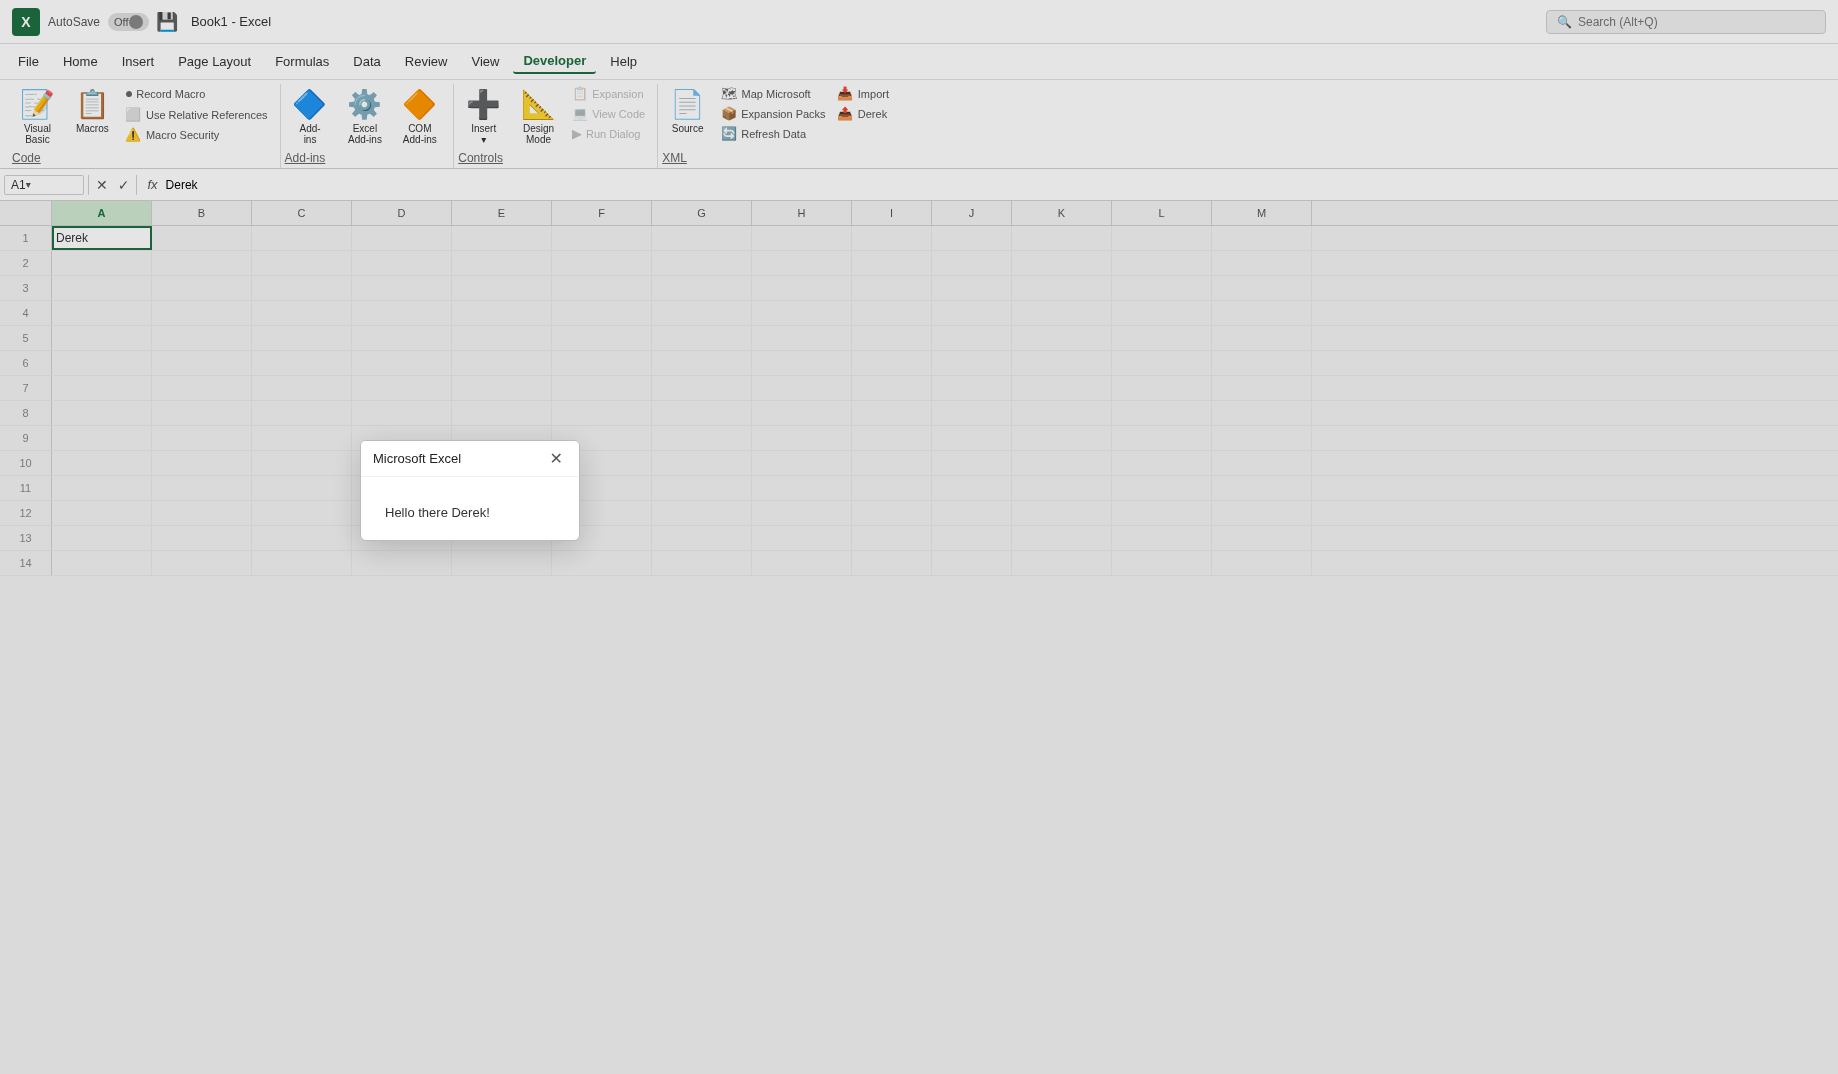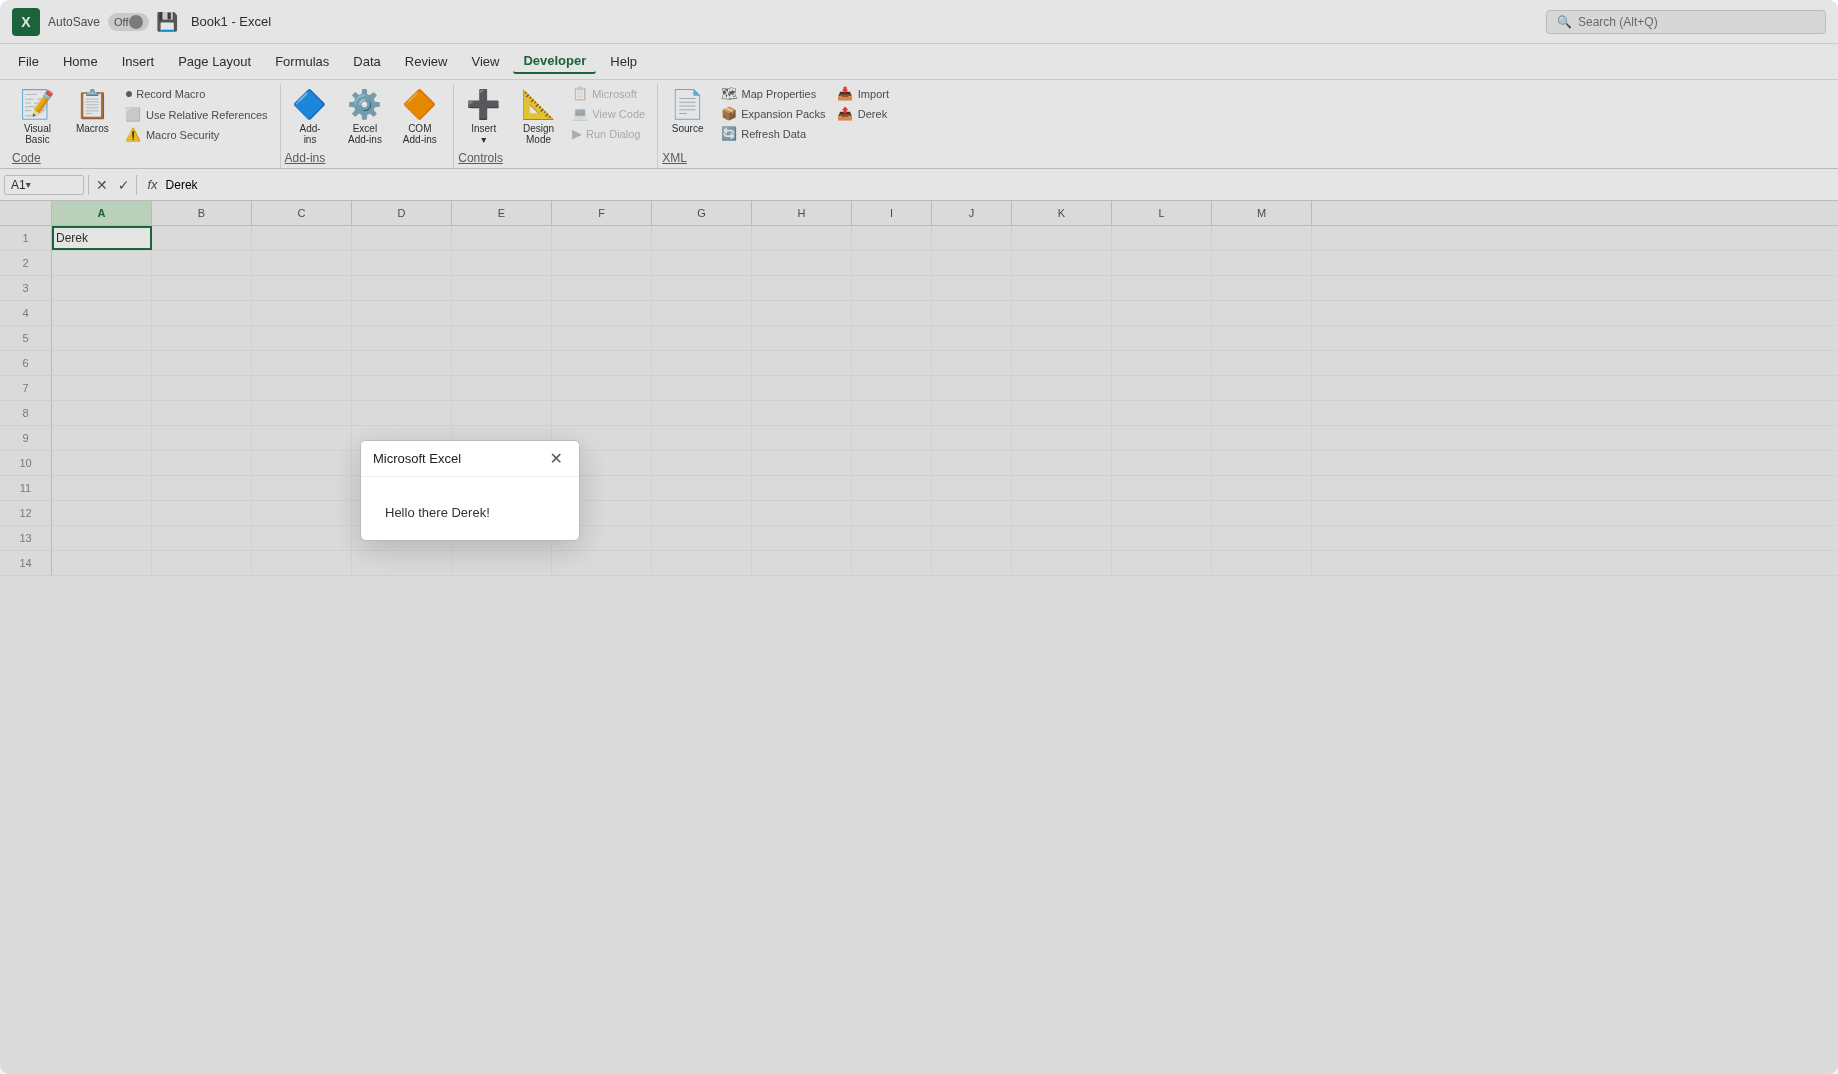--- a/index.html
+++ b/index.html
@@ -69,21 +69,21 @@
     .sheet-rows { overflow: hidden; }
     .sheet-row { display: flex; border-bottom: 1px solid #e8e8e8; }
     .row-num { width: 52px; min-width: 52px; height: 24px; border-right: 1px solid #d0d0d0; display: flex; align-items: center; justify-content: center; font-size: 11px; color: #888; background: #f3f3f3; }
     .cell { height: 24px; border-right: 1px solid #e8e8e8; font-size: 12px; padding: 0 4px; display: flex; align-items: center; overflow: hidden; }
     .cell.selected { outline: 2px solid #1d6f42; outline-offset: -2px; background: #fff; }
 
     
     .dialog-overlay {
       position: fixed; top: 0; left: 0; right: 0; bottom: 0;
       background: rgba(0,0,0,0.1); z-index: 100;
-      display: flex; align-items: center; justify-content: center; border-radius: 9px;
+      display: flex; align-items: center; justify-content: center;
     }
     .dialog {
       background: #fff; border: 1px solid #bbb; border-radius: 6px;
       box-shadow: 0 8px 32px rgba(0,0,0,0.18); min-width: 220px; overflow: hidden;
       position: absolute; left: 360px; top: 440px;
     }
     .dialog-title-bar {
       display: flex; align-items: center; justify-content: space-between;
       padding: 8px 12px; background: #fff; border-bottom: 1px solid #f0f0f0;
     }
@@ -186,21 +186,21 @@
         <span class="icon">➕</span>
         <span class="label">Insert<br>▾</span>
       </div>
       <div class="ribbon-btn-tall">
         <span class="icon">📐</span>
         <span class="label">Design<br>Mode</span>
       </div>
       <div class="ribbon-stacked disabled">
         <div class="ribbon-btn-small">
           <span class="icon-sm">📋</span>
-          <span class="label-sm">Microsoft</span>
+          <span class="label-sm">Expansion</span>
         </div>
         <div class="ribbon-btn-small">
           <span class="icon-sm">💻</span>
           <span class="label-sm">View Code</span>
         </div>
         <div class="ribbon-btn-small">
           <span class="icon-sm">▶</span>
           <span class="label-sm">Run Dialog</span>
         </div>
       </div>
@@ -210,21 +210,21 @@
 
   <div class="ribbon-group">
     <div class="ribbon-group-content">
       <div class="ribbon-btn-tall">
         <span class="icon">📄</span>
         <span class="label">Source</span>
       </div>
       <div class="ribbon-stacked">
         <div class="ribbon-btn-small">
           <span class="icon-sm">🗺</span>
-          <span class="label-sm">Map Properties</span>
+          <span class="label-sm">Map Microsoft</span>
         </div>
         <div class="ribbon-btn-small">
           <span class="icon-sm">📦</span>
           <span class="label-sm">Expansion Packs</span>
         </div>
         <div class="ribbon-btn-small">
           <span class="icon-sm">🔄</span>
           <span class="label-sm">Refresh Data</span>
         </div>
       </div>

